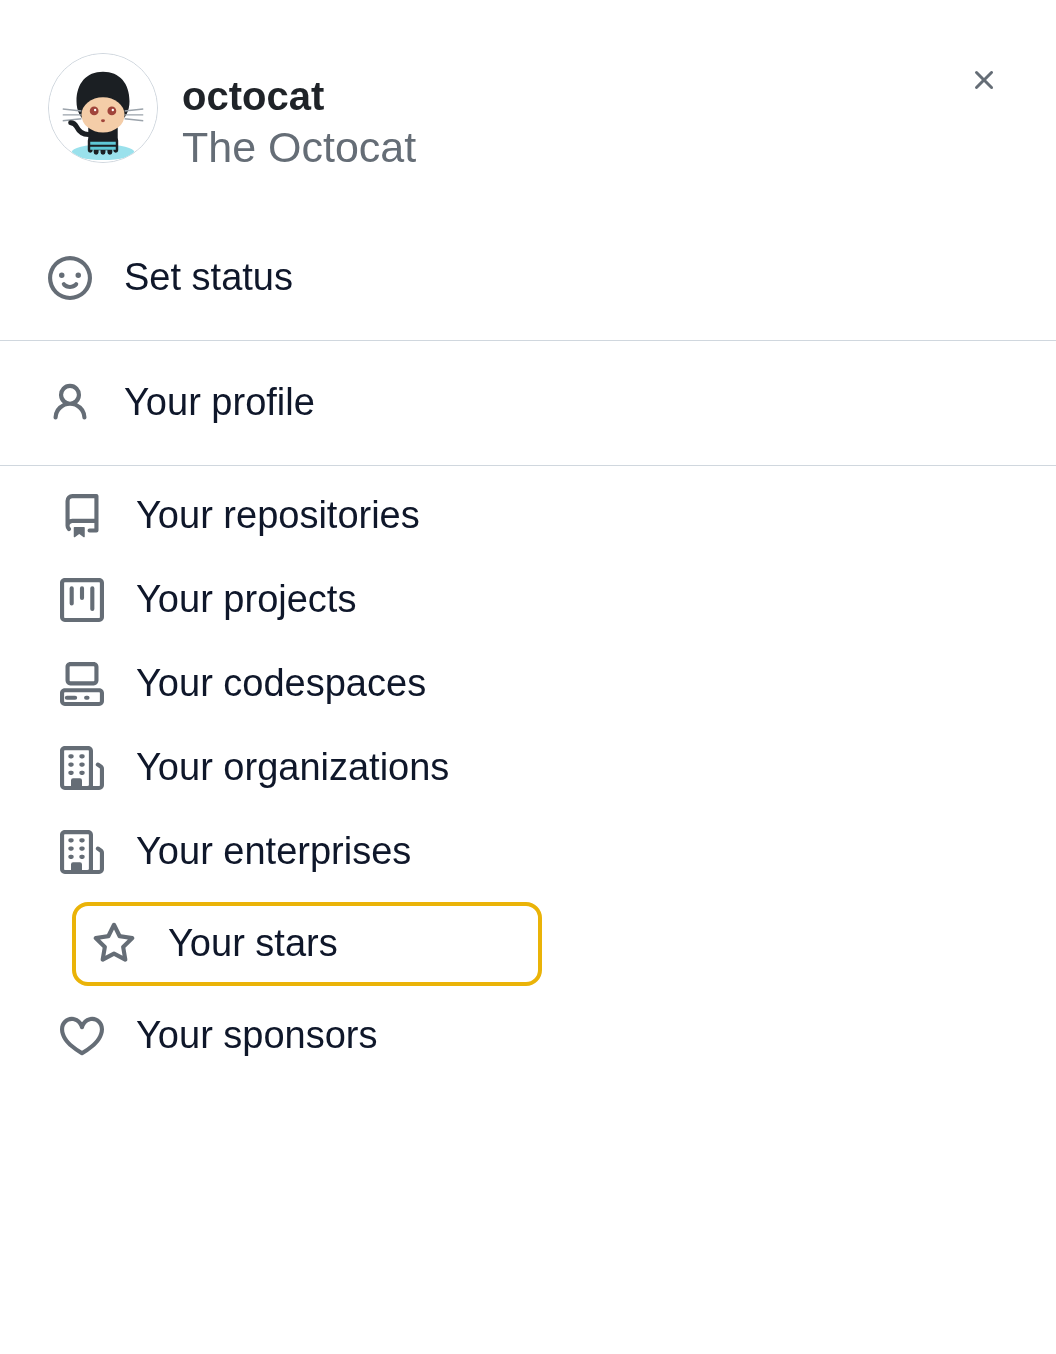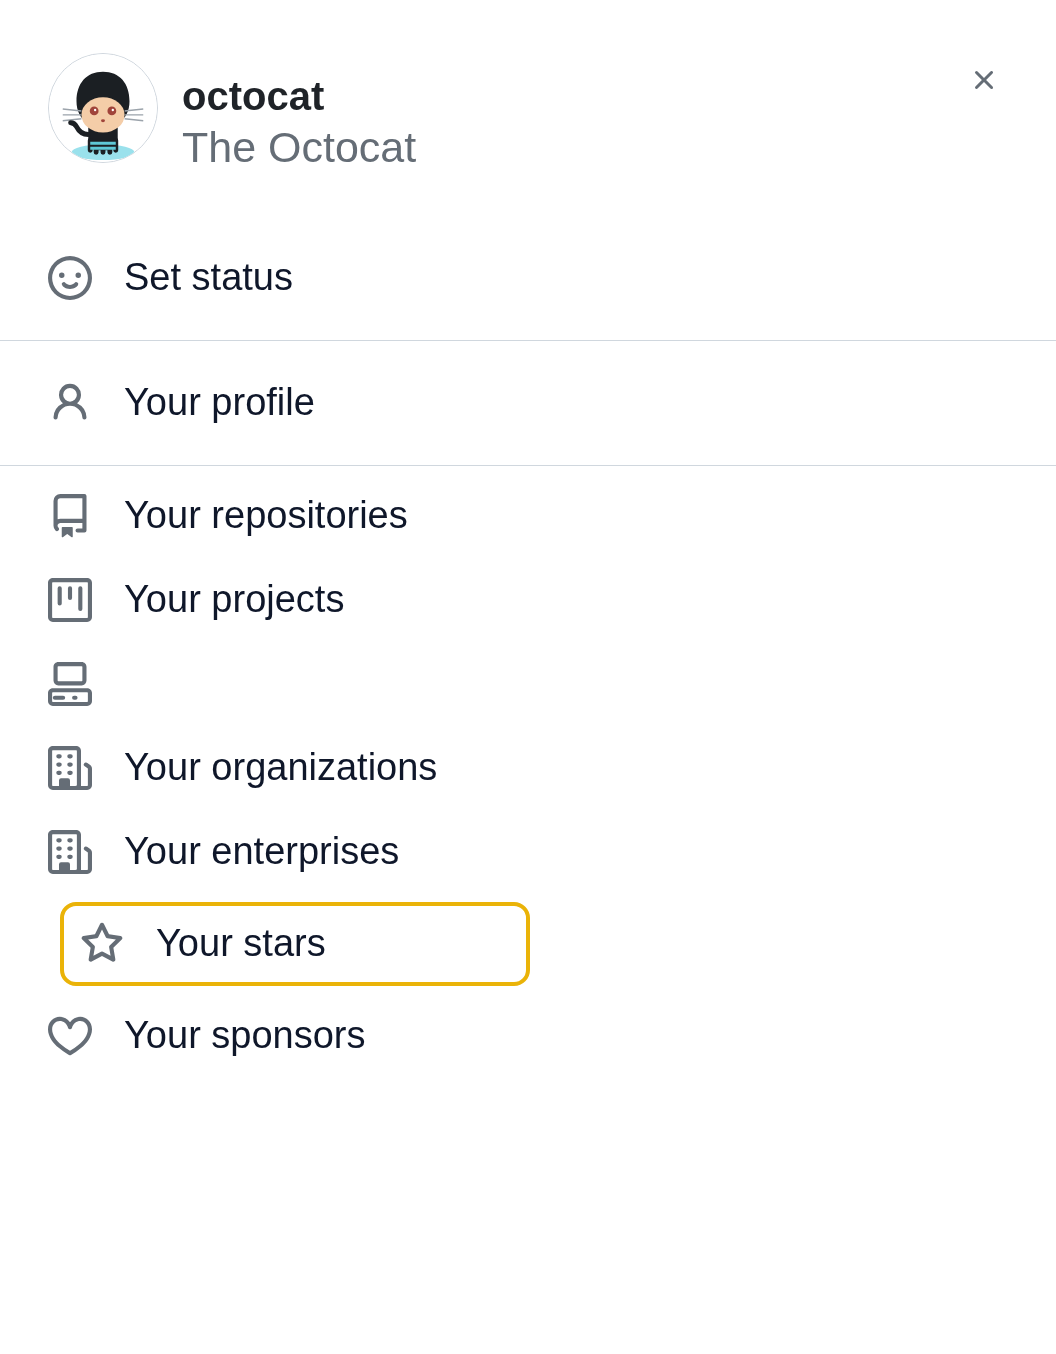--- a/index.html
+++ b/index.html
@@ -111,21 +111,21 @@
       width: 470px;
       display: inline-flex;
     }
     .highlighted .menu-icon {
       margin-left: -8px;
     }
     .section-group {
       padding: 20px 0;
     }
     .section-group-tight {
-      padding: 8px 0;
+      padding: 8px 12px;
     }
   </style>
 </head>
 <body>
 
 <div class="panel">
 
   <div class="header">
     <div class="avatar">
       <svg viewBox="0 0 110 110">
@@ -201,20 +201,21 @@
       </span>
       <span class="menu-label">Your projects</span>
     </div>
 
     <div class="menu-item">
       <span class="menu-icon">
         <svg viewBox="0 0 16 16">
             <path fill="currentColor" d="M0 11.25c0-.966.784-1.75 1.75-1.75h12.5c.966 0 1.75.784 1.75 1.75v3A1.75 1.75 0 0 1 14.25 16H1.75A1.75 1.75 0 0 1 0 14.25Zm2-9.5C2 .784 2.784 0 3.75 0h8.5C13.216 0 14 .784 14 1.75v5a1.75 1.75 0 0 1-1.75 1.75h-8.5A1.75 1.75 0 0 1 2 6.75Zm1.75-.25a.25.25 0 0 0-.25.25v5c0 .138.112.25.25.25h8.5a.25.25 0 0 0 .25-.25v-5a.25.25 0 0 0-.25-.25Zm-2 9.5a.25.25 0 0 0-.25.25v3c0 .138.112.25.25.25h12.5a.25.25 0 0 0 .25-.25v-3a.25.25 0 0 0-.25-.25Zm0 2a.75.75 0 0 1 .75-.75h3a.75.75 0 0 1 0 1.5h-3a.75.75 0 0 1-.75-.75Zm7 0a.75.75 0 0 1 .75-.75h.5a.75.75 0 0 1 0 1.5h-.5a.75.75 0 0 1-.75-.75Z"></path>
           </svg>
       </span>
+      <span class="menu-label">Your codespaces</span>
     </div>
 
     <div class="menu-item">
       <span class="menu-icon">
         <svg viewBox="0 0 16 16">
             <path fill="currentColor" d="M1.75 16A1.75 1.75 0 0 1 0 14.25V1.75C0 .784.784 0 1.75 0h8.5C11.216 0 12 .784 12 1.75v12.5c0 .085-.006.168-.018.25h2.268a.25.25 0 0 0 .25-.25V8.285a.25.25 0 0 0-.111-.208l-1.055-.703a.749.749 0 1 1 .832-1.248l1.055.703c.487.325.779.871.779 1.456v5.965A1.75 1.75 0 0 1 14.25 16H1.75Zm8.75-1.5V1.75a.25.25 0 0 0-.25-.25h-8.5a.25.25 0 0 0-.25.25v12.5c0 .138.112.25.25.25H4v-2a.75.75 0 0 1 .75-.75h2.5a.75.75 0 0 1 .75.75v2h2a.25.25 0 0 0 .25-.25ZM3 3.75A.75.75 0 0 1 3.75 3h.5a.75.75 0 0 1 0 1.5h-.5A.75.75 0 0 1 3 3.75ZM3.75 6a.75.75 0 0 0 0 1.5h.5a.75.75 0 0 0 0-1.5ZM3 9.75A.75.75 0 0 1 3.75 9h.5a.75.75 0 0 1 0 1.5h-.5A.75.75 0 0 1 3 9.75ZM7.75 9a.75.75 0 0 0 0 1.5h.5a.75.75 0 0 0 0-1.5ZM7 6.75A.75.75 0 0 1 7.75 6h.5a.75.75 0 0 1 0 1.5h-.5A.75.75 0 0 1 7 6.75ZM7.75 3a.75.75 0 0 0 0 1.5h.5a.75.75 0 0 0 0-1.5Z"></path>
           </svg>
       </span>
       <span class="menu-label">Your organizations</span>
     </div>

